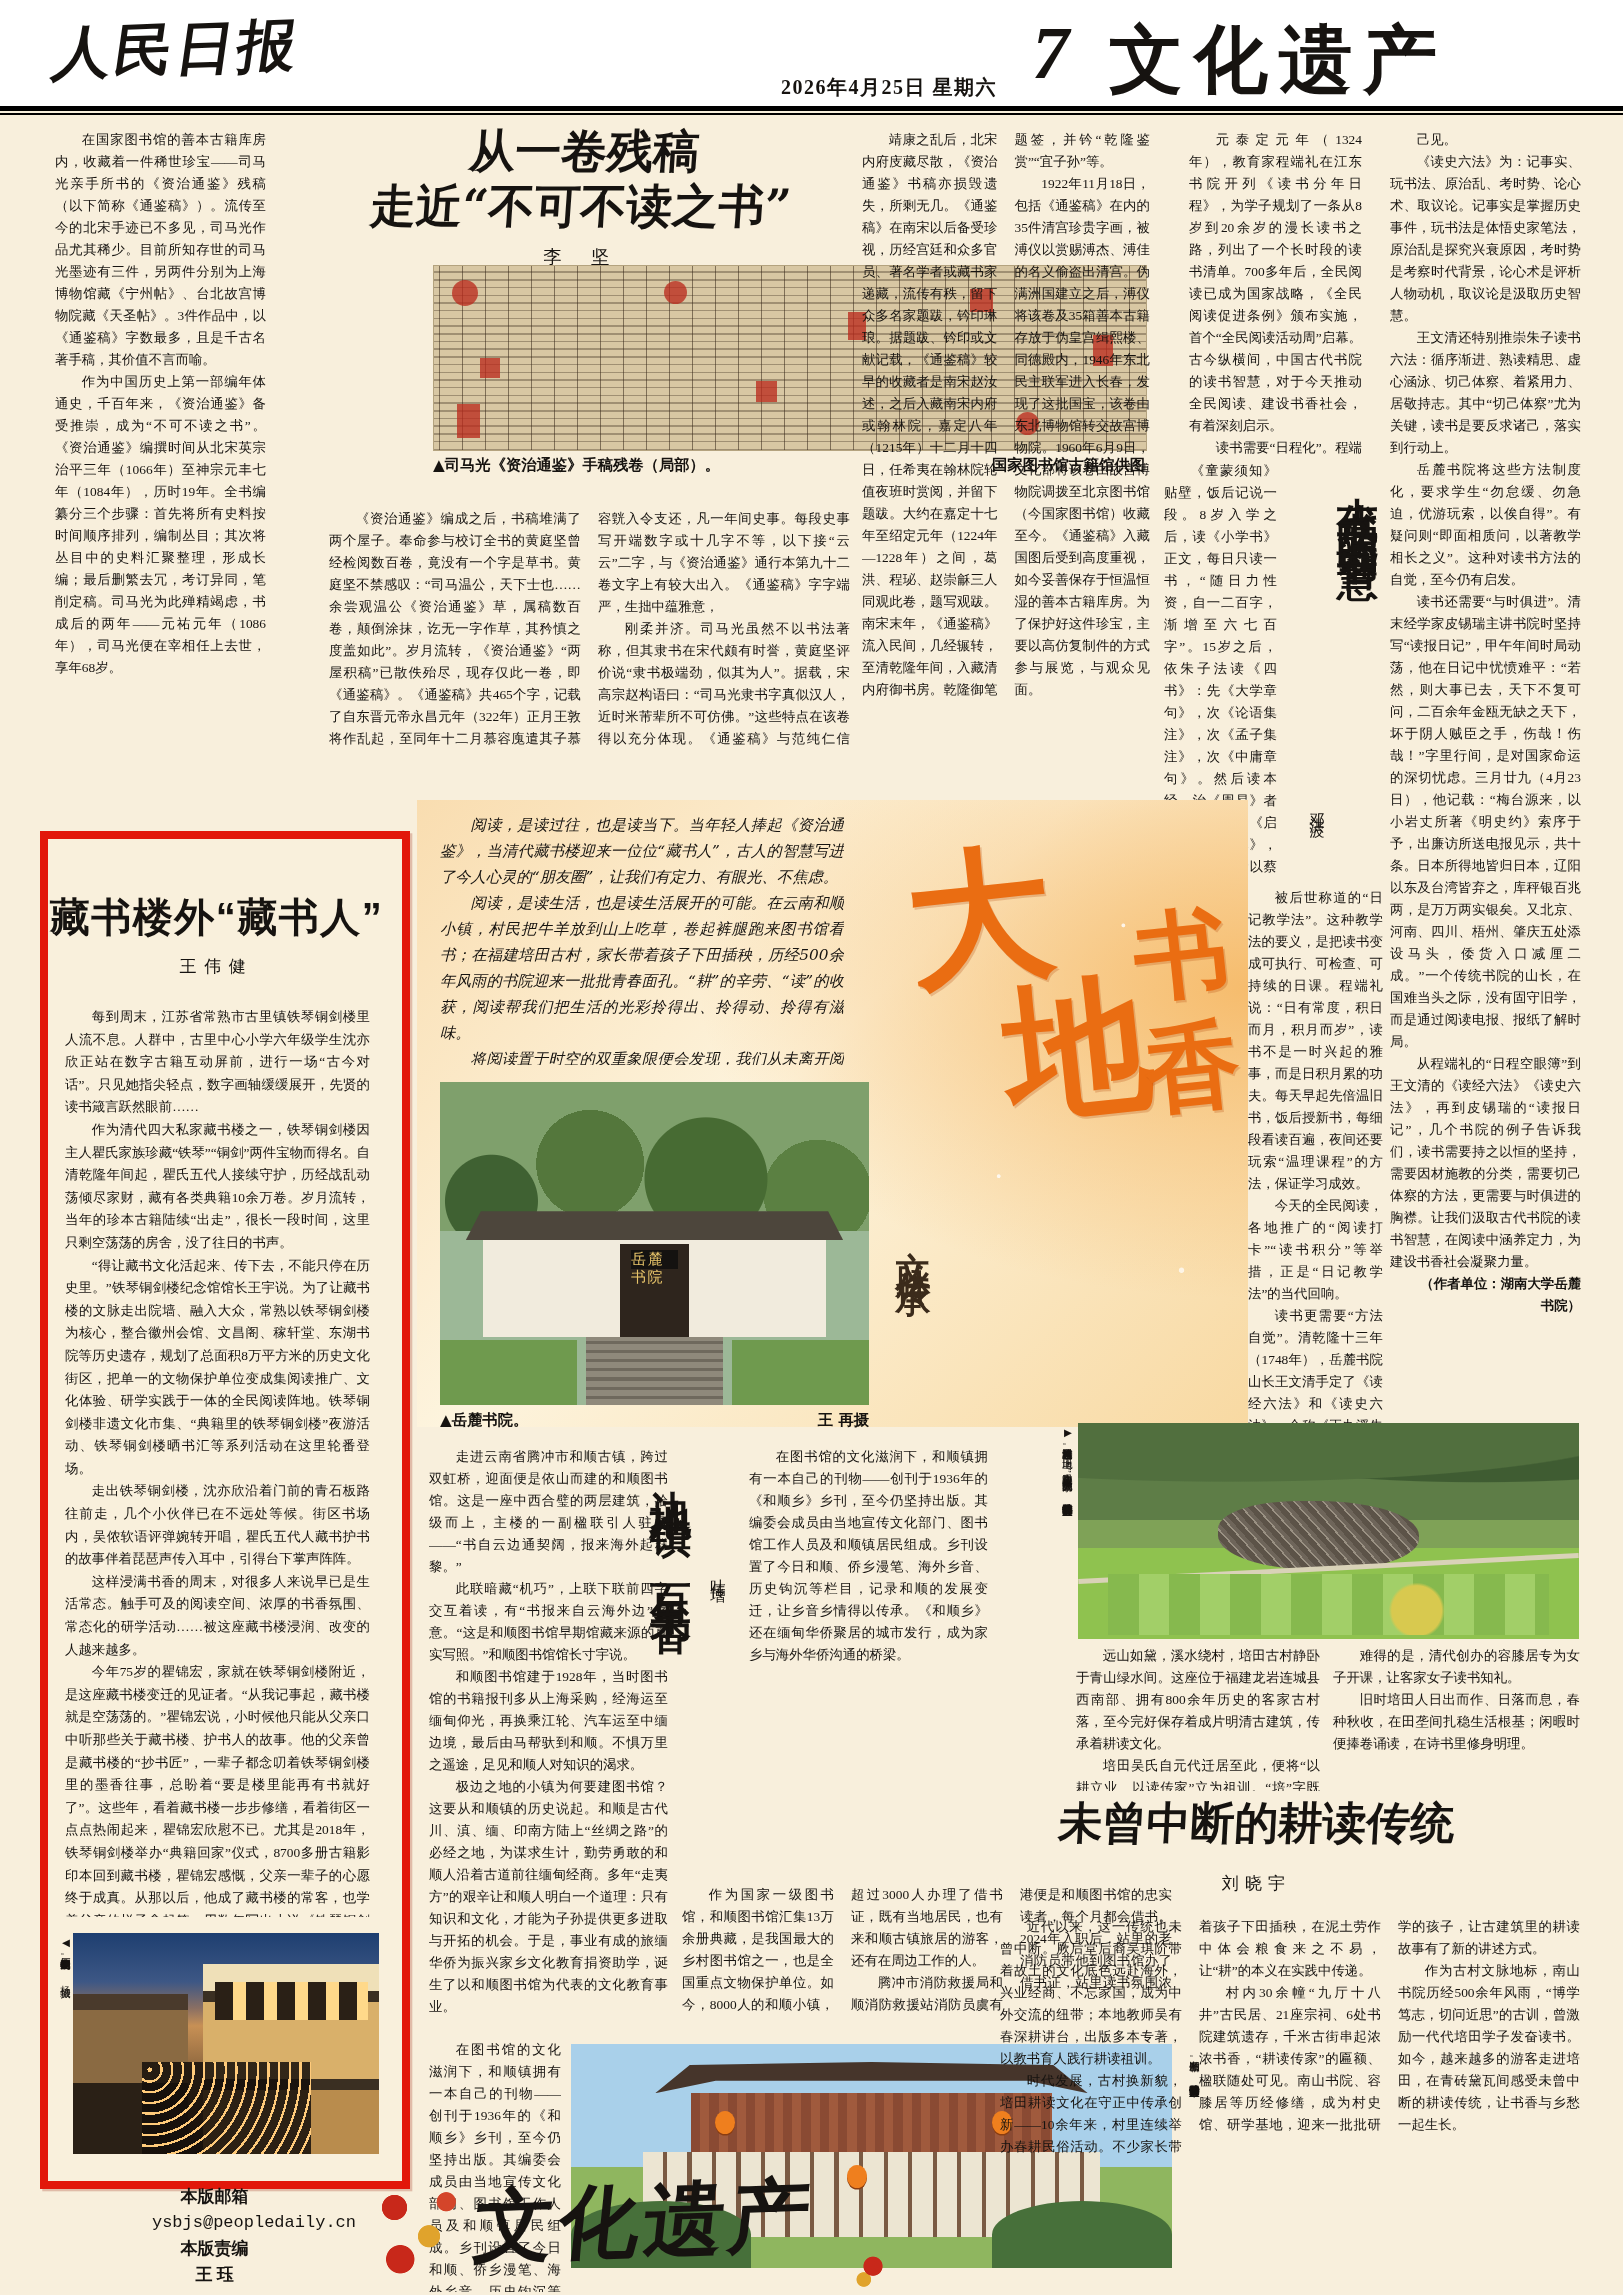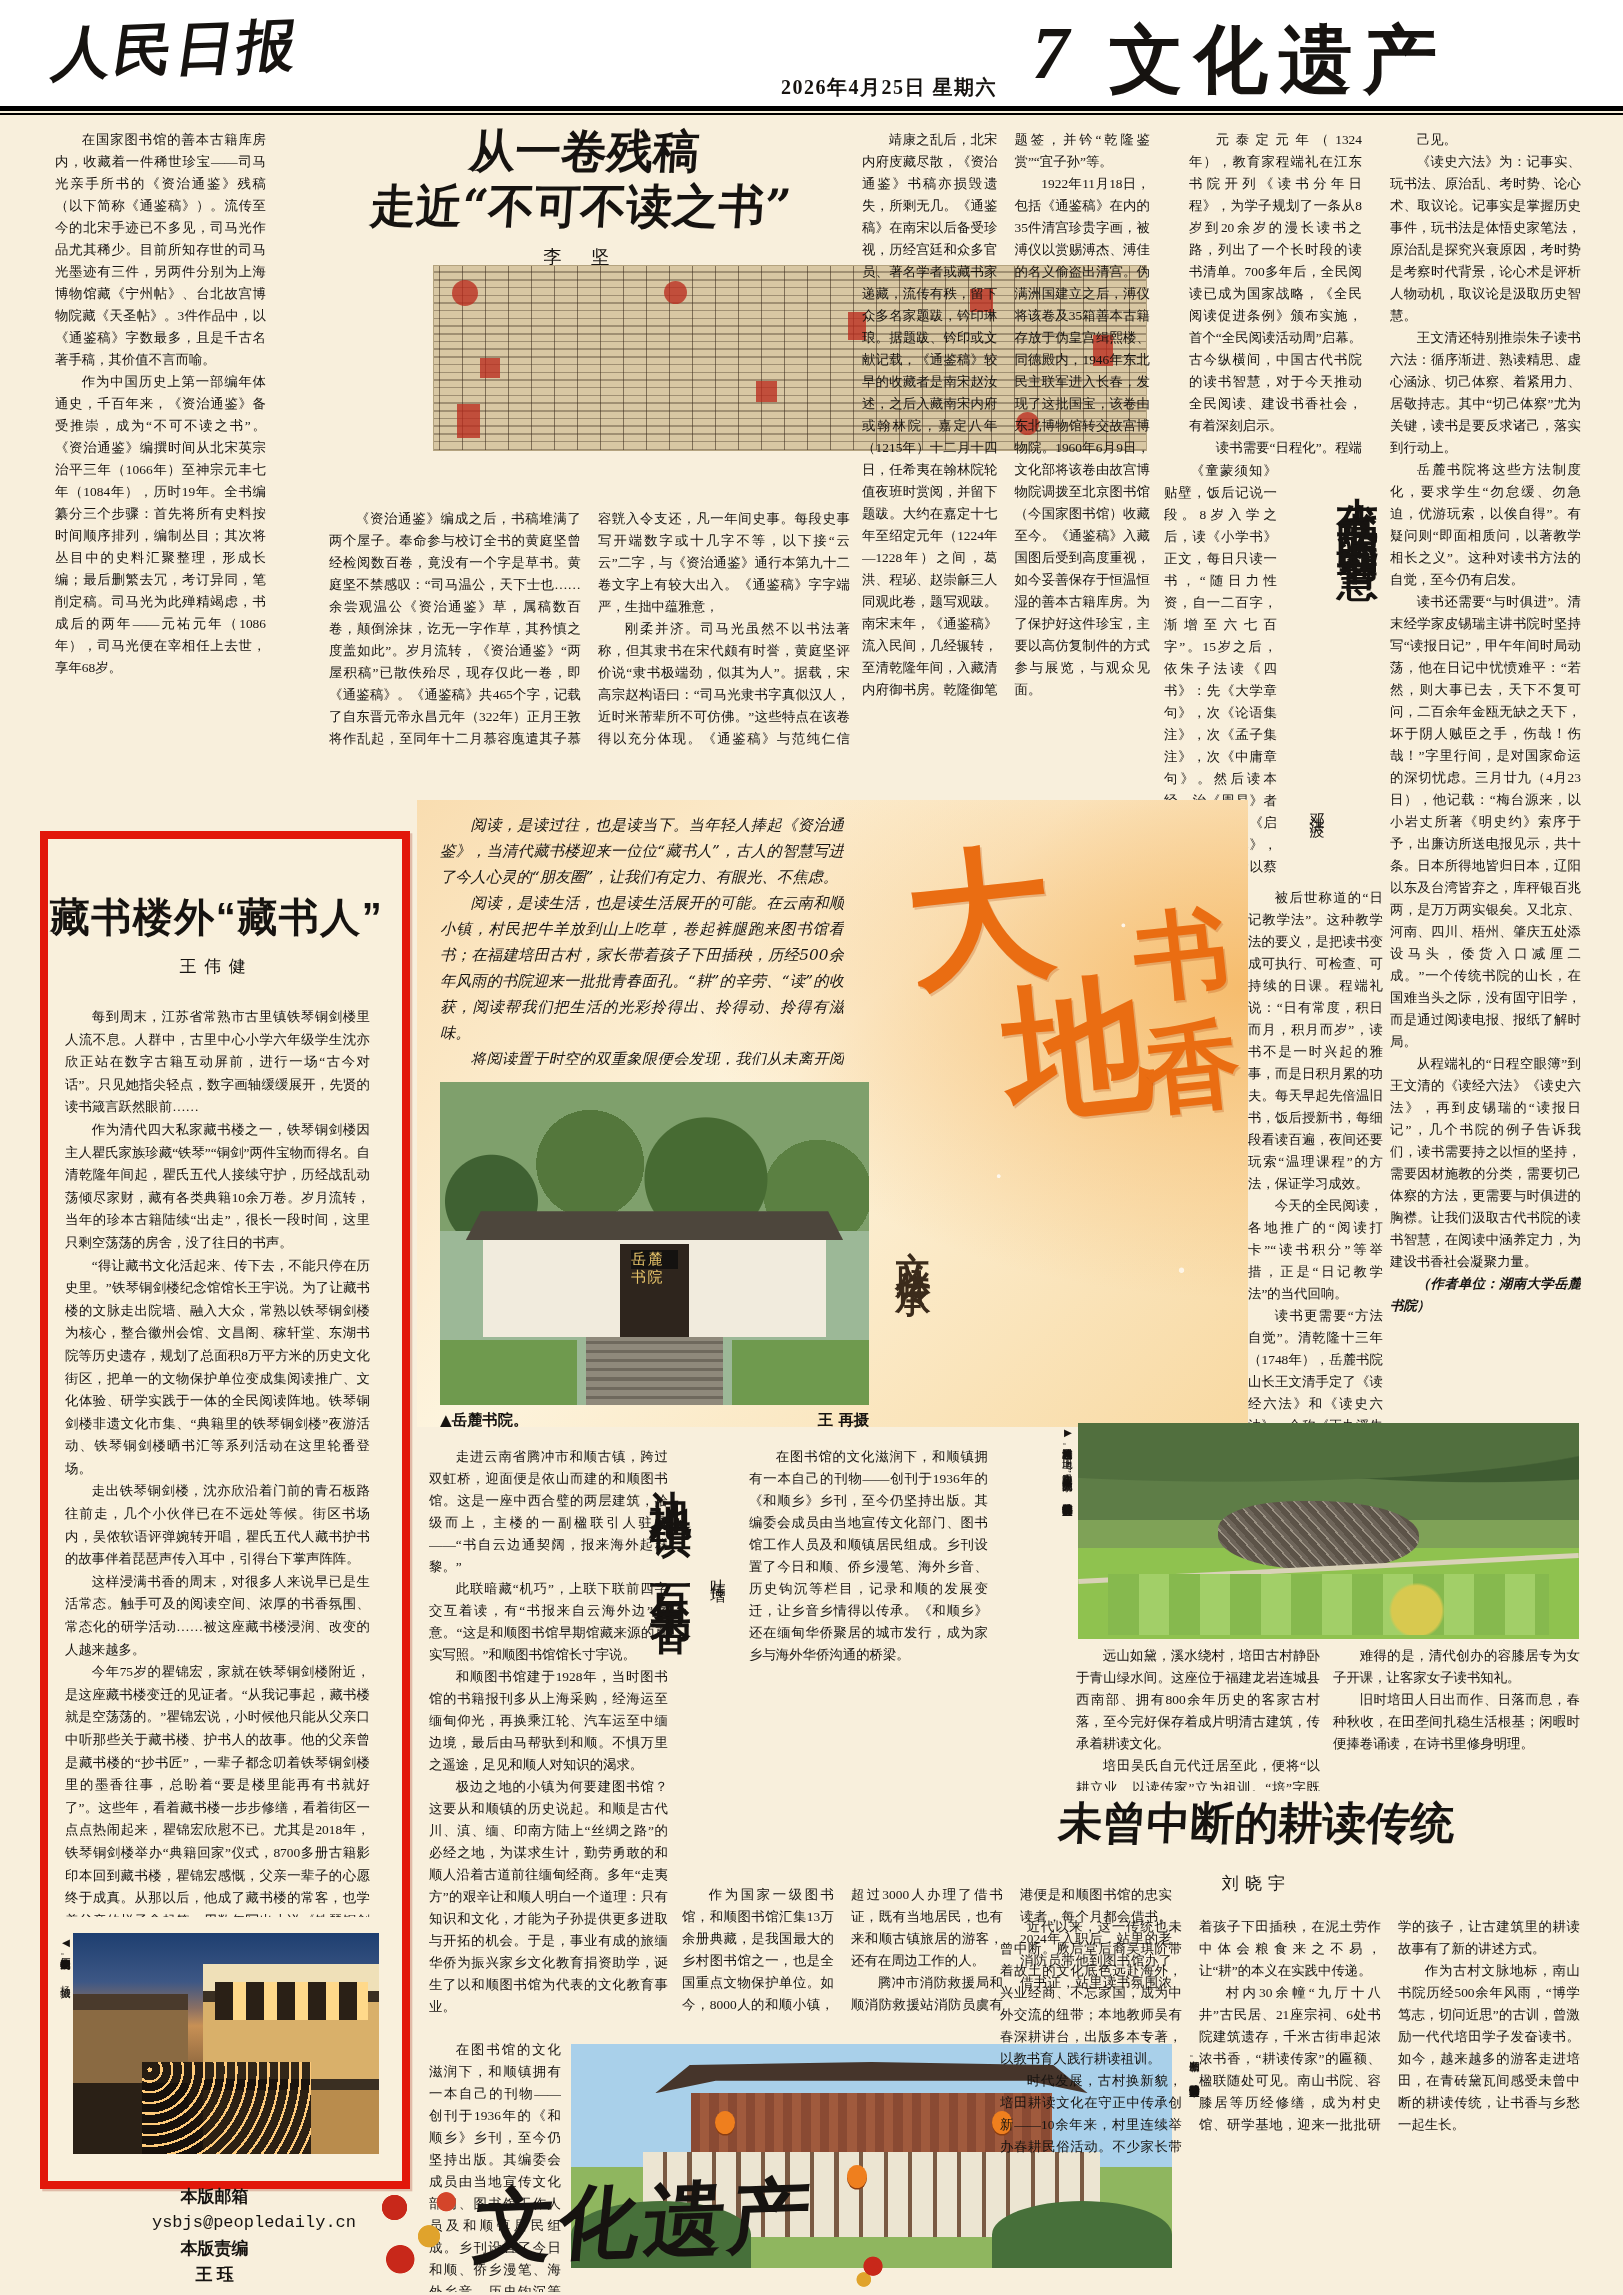--- a/index.html
+++ b/index.html
@@ -14,21 +14,21 @@
        font-family:"Liberation Serif",serif;}
   .hsec{position:absolute;left:1109px;top:10.7px;font-size:74px;font-weight:900;letter-spacing:10.7px;
         font-family:"Liberation Sans",sans-serif;}
   .hrule1{position:absolute;left:0;top:106px;width:1623px;height:4.6px;background:#000;}
   .hrule2{position:absolute;left:0;top:113px;width:1623px;height:1.5px;background:#000;}
   
   .tcol{position:absolute;overflow:hidden;font-size:13.4px;line-height:22px;text-align:justify;}
   .tcol p{margin:0;text-indent:2em;}
   .vert{writing-mode:vertical-rl;}
   .cap{font-family:"DejaVu Serif",serif;font-size:15.3px;font-weight:bold;}
-  .sign{font-weight:bold;font-style:italic;}
+  .sign{text-align:right;font-weight:bold;}
   
   .a-hl{position:absolute;left:299px;top:124px;width:567px;text-align:center;
         font-family:"DejaVu Serif",serif;font-weight:900;font-size:46px;line-height:55px;
         transform:skewX(-4deg);}
   .a-author{position:absolute;left:299px;top:244px;width:567px;text-align:center;font-size:18.4px;letter-spacing:12.3px;}
   .ph{position:absolute;overflow:hidden;}
   .ph-scroll{left:433px;top:265px;width:712px;height:184px;background:#d8c7a3;
      background-image:
        repeating-linear-gradient(90deg, rgba(55,40,25,.0) 0 4.6px, rgba(55,40,25,.55) 4.6px 6.1px, rgba(55,40,25,0) 6.1px 23px),
        repeating-linear-gradient(0deg, rgba(55,40,25,.35) 0 1.5px, rgba(55,40,25,0) 1.5px 7.7px);
@@ -166,20 +166,24 @@
     <div class="seal" style="left:18.4px;top:13.8px;width:26px;height:26px;border-radius:50%;"></div>
     <div class="seal" style="left:46px;top:92px;width:20px;height:20px;"></div>
     <div class="seal" style="left:23px;top:138px;width:23px;height:34px;"></div>
     <div class="seal" style="left:230px;top:15.3px;width:23px;height:23px;border-radius:50%;"></div>
     <div class="seal" style="left:322px;top:115px;width:21.4px;height:21.4px;"></div>
     <div class="seal" style="left:414px;top:46px;width:18.4px;height:27.6px;"></div>
     <div class="seal" style="left:536px;top:23px;width:23px;height:23px;"></div>
     <div class="seal" style="left:659px;top:69px;width:20px;height:31px;"></div>
     <div class="seal" style="left:582px;top:146px;width:23px;height:23px;border-radius:50%;"></div>
   </div>
+  <div class="a-caption cap">
+    <span>▲司马光《资治通鉴》手稿残卷（局部）。</span>
+    <span>国家图书馆古籍馆供图</span>
+  </div>
   <div class="tcol cols2" style="left:329px;top:508px;width:521px;height:244px;">
     <p>《资治通鉴》编成之后，书稿堆满了两个屋子。奉命参与校订全书的黄庭坚曾经检阅数百卷，竟没有一个字是草书。黄庭坚不禁感叹：“司马温公，天下士也……余尝观温公《资治通鉴》草，属稿数百卷，颠倒涂抹，讫无一字作草，其矜慎之度盖如此”。岁月流转，《资治通鉴》“两屋积稿”已散佚殆尽，现存仅此一卷，即《通鉴稿》。《通鉴稿》共465个字，记载了自东晋元帝永昌元年（322年）正月王敦将作乱起，至同年十二月慕容廆遣其子慕容皝入令支还，凡一年间史事。每段史事写开端数字或十几字不等，以下接“云云”二字，与《资治通鉴》通行本第九十二卷文字上有较大出入。《通鉴稿》字字端严，生拙中蕴雅意，</p>
     <p>刚柔并济。司马光虽然不以书法著称，但其隶书在宋代颇有时誉，黄庭坚评价说“隶书极端劲，似其为人”。据载，宋高宗赵构语曰：“司马光隶书字真似汉人，近时米芾辈所不可仿佛。”这些特点在该卷得以充分体现。《通鉴稿》与范纯仁信札、《谢人惠物状》集于一纸，司马光之节俭及其与范纯仁关系之密切可见一斑，也给后世留下无穷的回味。</p>
   </div>
   <div class="tcol cols2" style="left:862px;top:129px;width:288px;height:599px;">
     <p>靖康之乱后，北宋内府庋藏尽散，《资治通鉴》书稿亦损毁遗失，所剩无几。《通鉴稿》在南宋以后备受珍视，历经宫廷和众多官员、著名学者或藏书家递藏，流传有秩，留下众多名家题跋，钤印琳琅。据题跋、钤印或文献记载，《通鉴稿》较早的收藏者是南宋赵汝述，之后入藏南宋内府或翰林院，嘉定八年（1215年）十二月十四日，任希夷在翰林院轮值夜班时赏阅，并留下题跋。大约在嘉定十七年至绍定元年（1224年—1228年）之间，葛洪、程珌、赵崇龢三人同观此卷，题写观跋。南宋末年，《通鉴稿》流入民间，几经辗转，至清乾隆年间，入藏清内府御书房。乾隆御笔题签，并钤“乾隆鉴赏”“宜子孙”等。</p>
     <p>1922年11月18日，包括《通鉴稿》在内的35件清宫珍贵字画，被溥仪以赏赐溥杰、溥佳的名义偷盗出清宫。伪满洲国建立之后，溥仪将该卷及35箱善本古籍存放于伪皇宫缉熙楼、同德殿内，1946年东北民主联军进入长春，发现了这批国宝，该卷由东北博物馆转交故宫博物院。1960年6月9日，文化部将该卷由故宫博物院调拨至北京图书馆（今国家图书馆）收藏至今。《通鉴稿》入藏国图后受到高度重视，如今妥善保存于恒温恒湿的善本古籍库房。为了保护好这件珍宝，主要以高仿复制件的方式参与展览，与观众见面。</p>
 
   </div>
 

